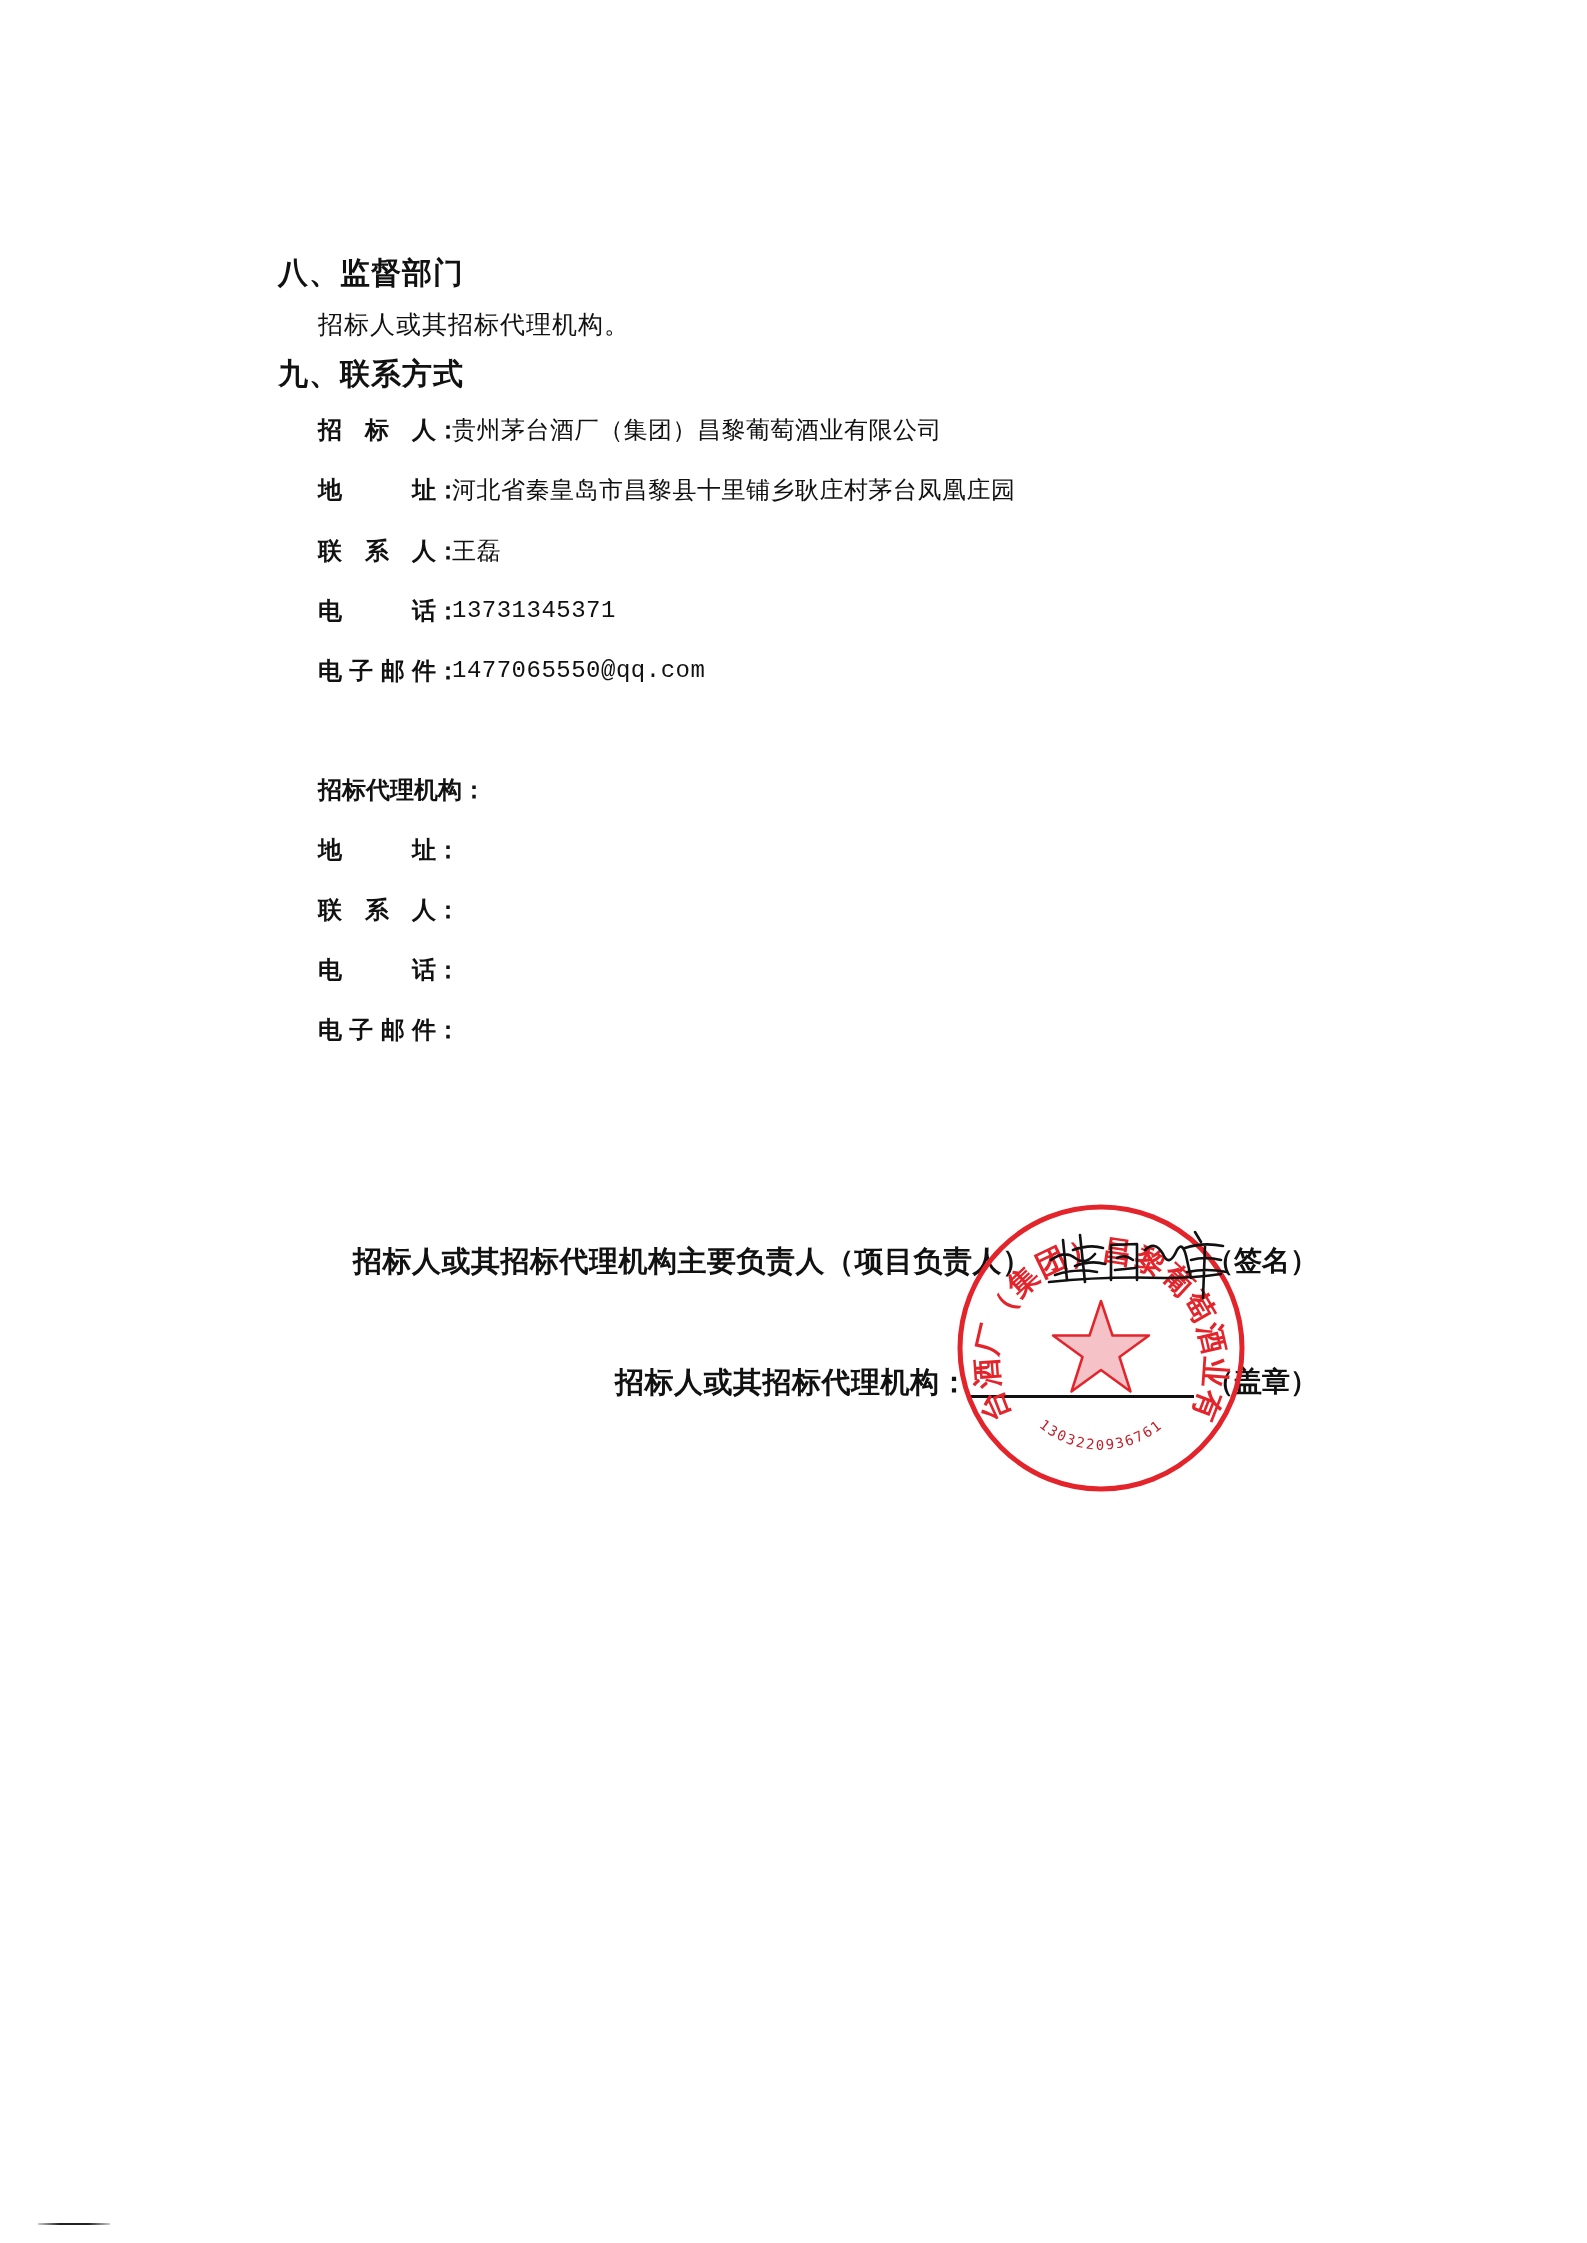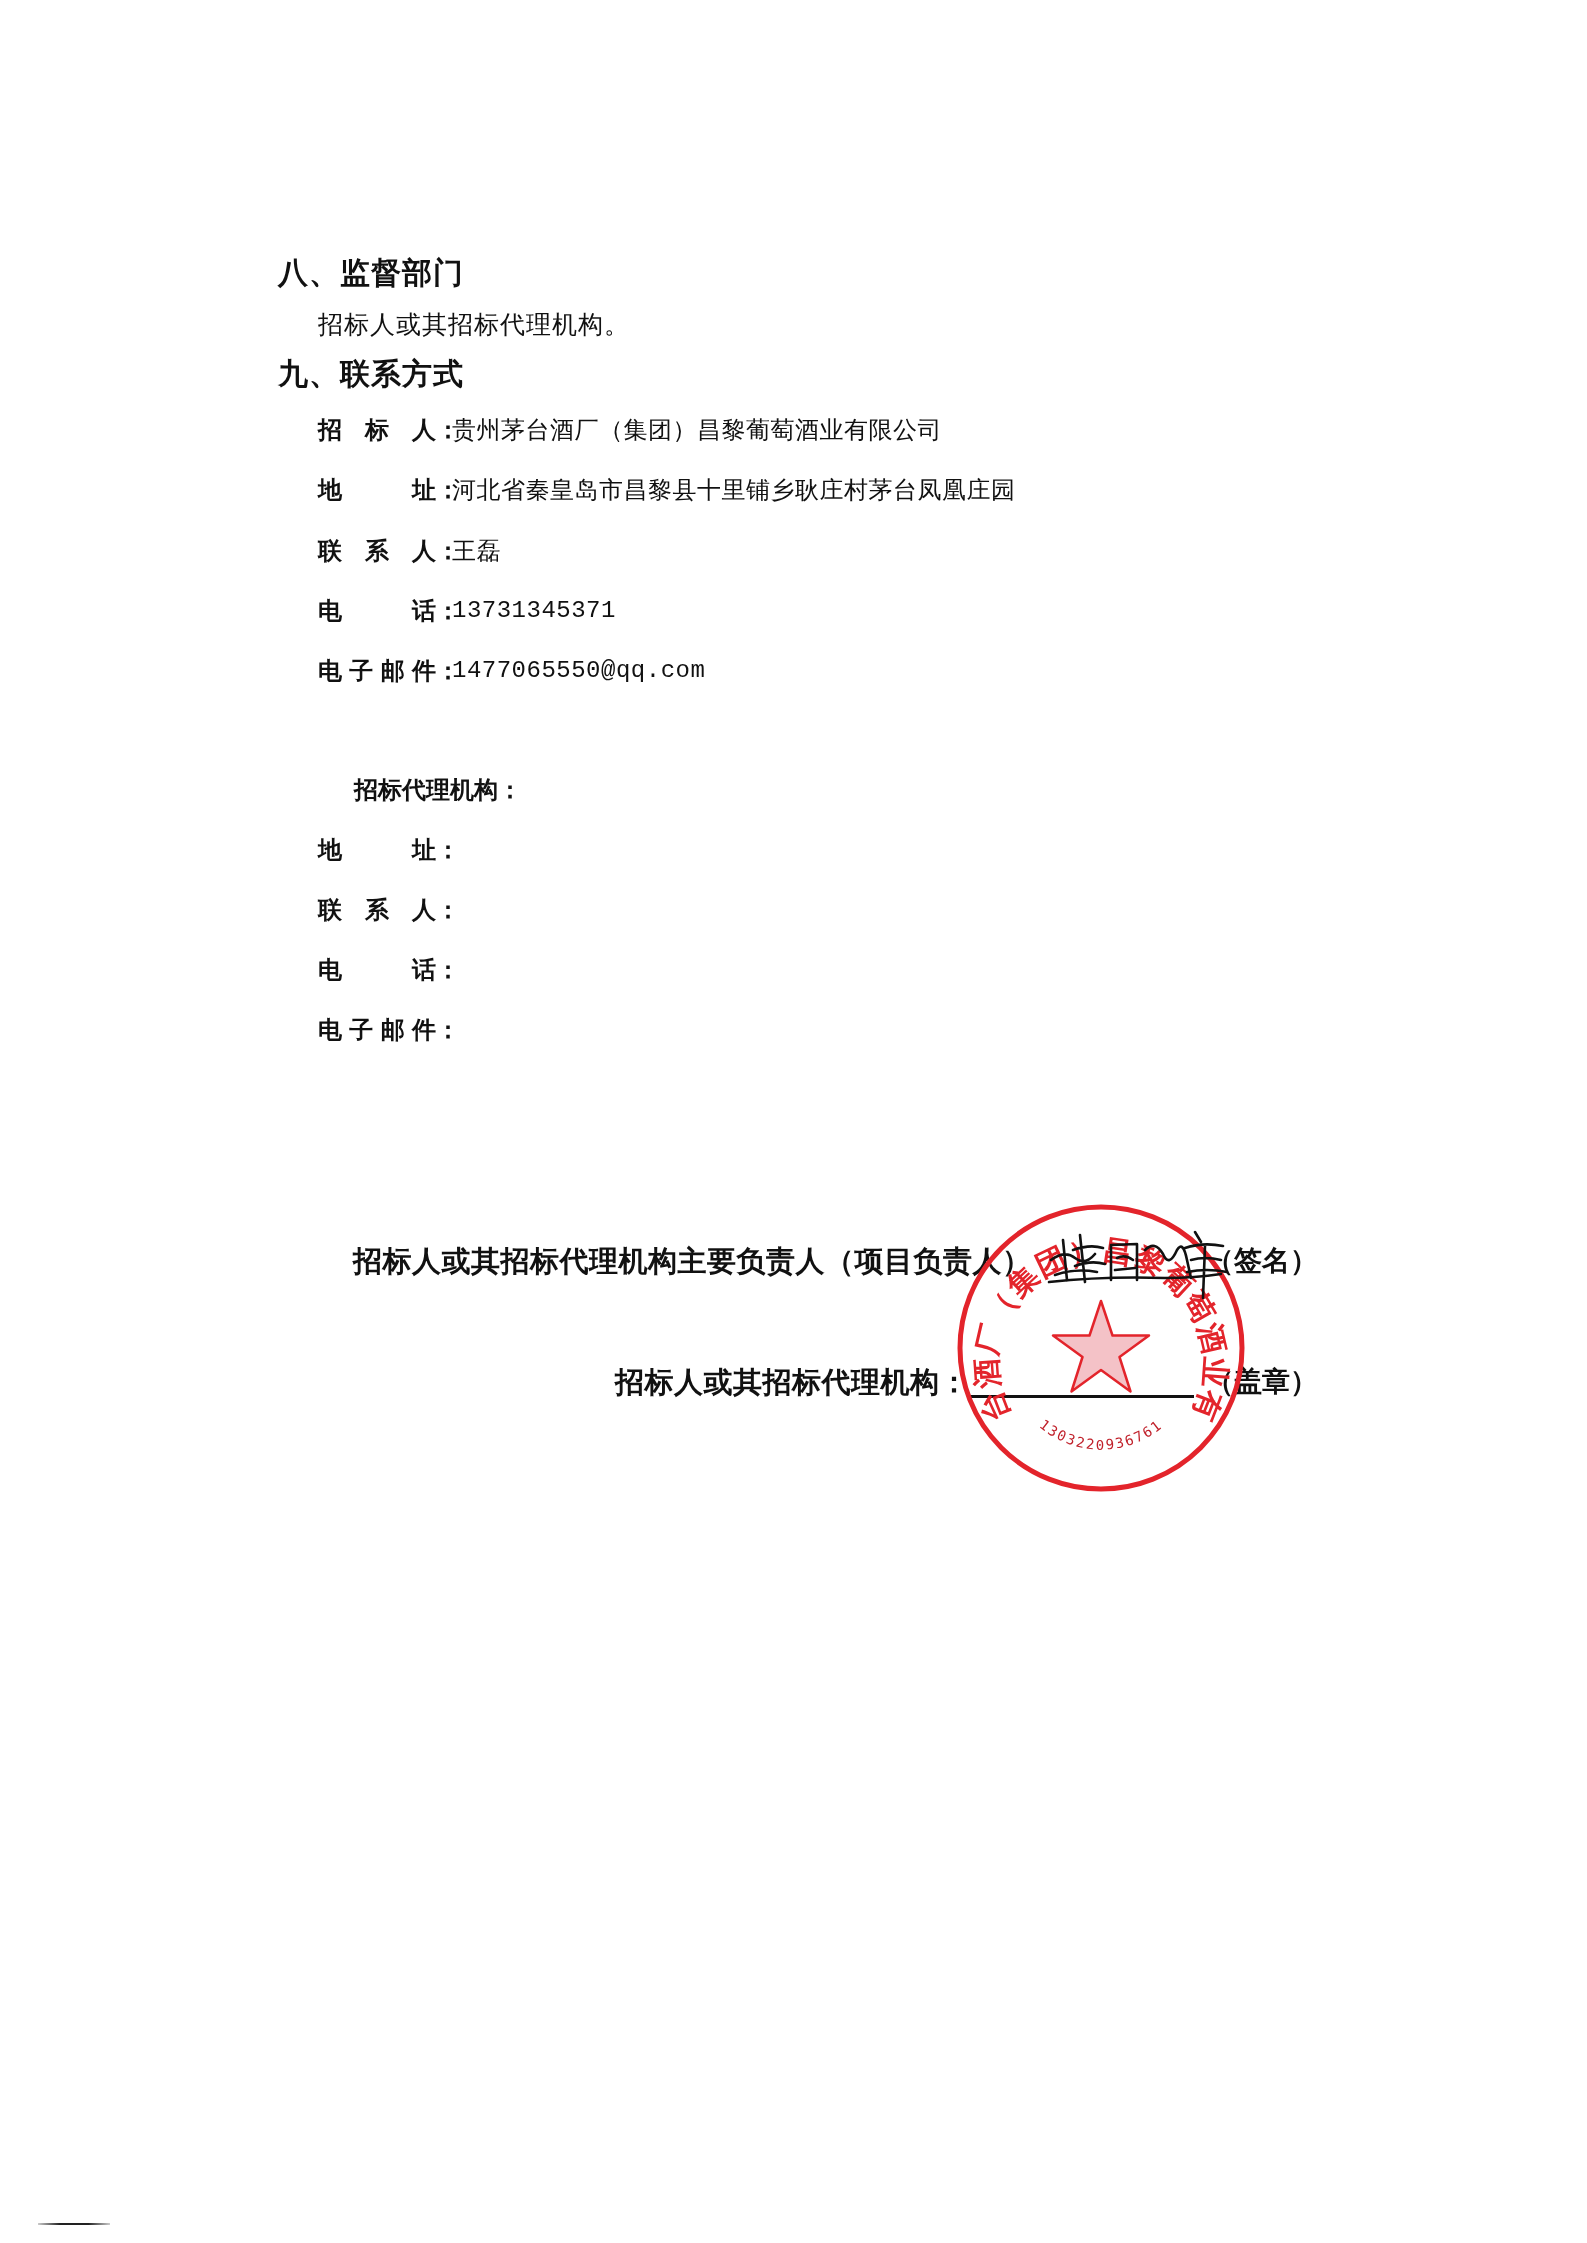--- a/index.html
+++ b/index.html
@@ -150,21 +150,21 @@
       <span>子</span>
       <span>邮</span>
       <span>件</span>
     </span>
     <span class="contact-colon">：</span>
     <span class="contact-value mono">1477065550@qq.com</span>
   </div>
 </div>
 
 <div>
-  <div class="abs" style="left:318px; top:775px; font-size:24px; font-weight:bold; line-height:30px;margin-left:36px;">招标代理机构：</div>
+  <div class="abs" style="left:318px; top:775px; font-size:24px; font-weight:bold; line-height:30px;">招标代理机构：</div>
 
   <div class="contact-row" style="top:835px;">
     <span class="contact-label">
       <span>地</span>
       <span>址</span>
     </span>
     <span class="contact-colon">：</span>
     <span class="contact-value"></span>
   </div>
 

